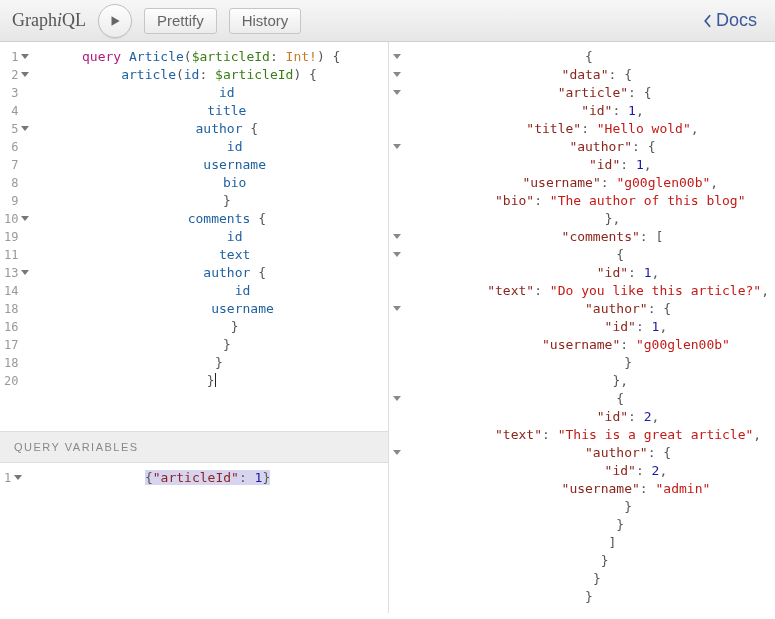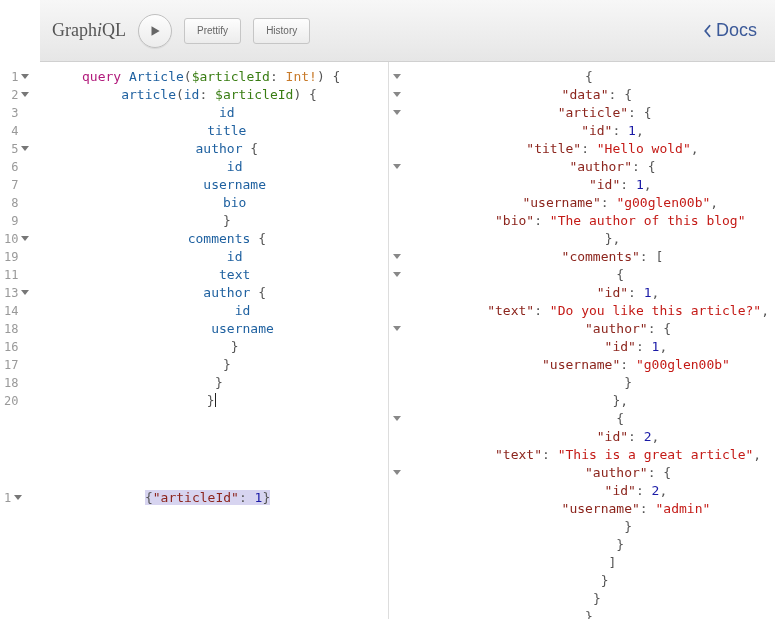--- a/index.html
+++ b/index.html
@@ -6,28 +6,27 @@
   body {
     font-family: -apple-system, "Helvetica Neue", Helvetica, Arial, sans-serif;
     font-size: 13px;
     width: 775px;
     height: 619px;
     overflow: hidden;
     background: #fff;
     color: #333;
   }
   .topbar {
-    height: 62px;
+    height: 42px;
     background: linear-gradient(#f7f7f7, #e6e6e6);
     border-bottom: 1px solid #d0d0d0;
     display: flex;
     align-items: center;
     padding: 0 12px;
     gap: 12px;
-    margin-left: 40px;
   }
   .logo {
     font-family: Georgia, serif;
     font-size: 18px;
     color: #555;
     letter-spacing: 0;
   }
   .logo em { font-style: italic; }
   .play-btn {
     width: 34px; height: 34px;
@@ -38,21 +37,21 @@
     cursor: pointer;
     box-shadow: 0 1px 1px rgba(0,0,0,0.08);
   }
   .play-btn svg { width: 14px; height: 14px; }
   .tb-btn {
     height: 26px;
     padding: 0 12px;
     border: 1px solid #c6c6c6;
     background: linear-gradient(#fdfdfd,#ececec);
     border-radius: 3px;
-    font-size: 10px;
+    font-size: 15px;
     color: #666;
     cursor: pointer;
   }
   .spacer { flex: 1; }
   .docs-btn {
     display: flex; align-items: center; gap: 4px;
     color: #3B5998;
     font-size: 18px;
     cursor: pointer;
     padding: 4px 6px;
@@ -227,20 +226,21 @@
       <span class="def">text</span>
       <span class="def">author</span> <span class="pn">{</span>
         <span class="def">id</span>
         <span class="def">username</span>
       <span class="pn">}</span>
     <span class="pn">}</span>
   <span class="pn">}</span>
 <span class="pn">}</span><span class="cursor"></span></div>
     </div>
 
+    <div class="qv-header">Query Variables</div>
     <div class="qv-editor">
       <div class="gutter">
         <div class="ln fold">1</div>
       </div>
       <div class="code"><span class="hl"><span class="pn">{</span><span class="prop">"articleId"</span><span class="pn">:</span> <span class="num">1</span><span class="pn">}</span></span></div>
     </div>
   </div>
 
   <div class="right">
     <div class="gutter">

